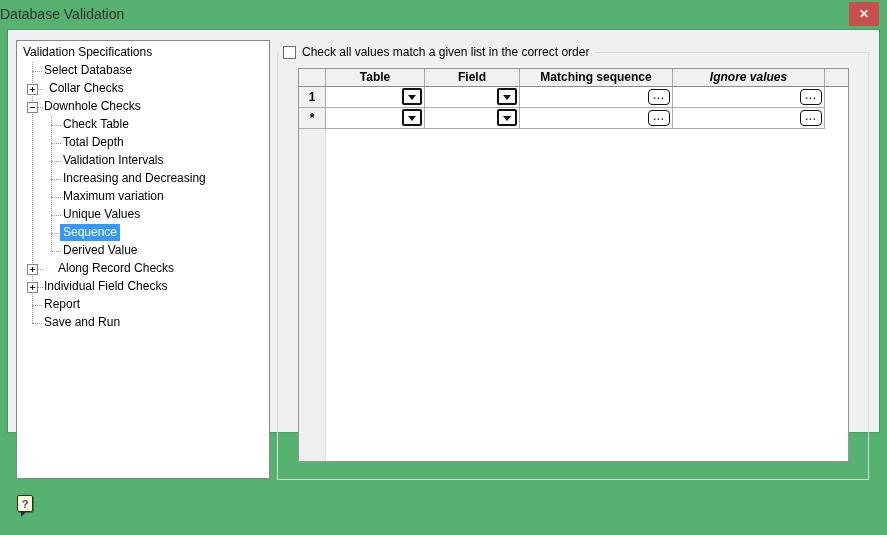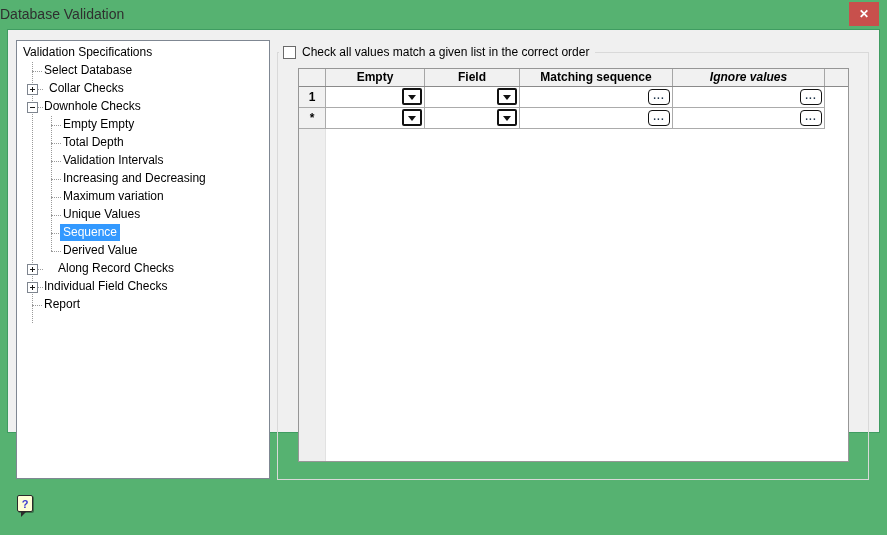--- a/index.html
+++ b/index.html
@@ -112,21 +112,21 @@
         </div>
         <div class="tree-row" style="top: 57px;">
           <div class="hseg" style="left: 21px; width: 5px;"></div>
           <div class="glyph-box">
             <div class="h"></div>
           </div>
           <span class="tree-label" style="left: 24px;">Downhole Checks</span>
         </div>
         <div class="tree-row" style="top: 75px;">
           <div class="hseg" style="left: 34px; width: 10px;"></div>
-          <span class="tree-label" style="left: 43px;">Empty Empty</span>
+          <span class="tree-label" style="left: 43px;">Check Table</span>
         </div>
         <div class="tree-row" style="top: 93px;">
           <div class="hseg" style="left: 34px; width: 10px;"></div>
           <span class="tree-label" style="left: 43px;">Total Depth</span>
         </div>
         <div class="tree-row" style="top: 111px;">
           <div class="hseg" style="left: 34px; width: 10px;"></div>
           <span class="tree-label" style="left: 43px;">Validation Intervals</span>
         </div>
         <div class="tree-row" style="top: 129px; padding-left: 40px;">
@@ -161,35 +161,39 @@
           <div class="hseg" style="left: 21px; width: 5px;"></div>
           <div class="glyph-box">
             <div class="h"></div>
             <div class="v"></div>
           </div>
           <span class="tree-label" style="left: 24px;">Individual Field Checks</span>
         </div>
         <div class="tree-row" style="top: 255px;">
           <div class="hseg" style="left: 15px; width: 10px;"></div>
           <span class="tree-label" style="left: 24px;">Report</span>
+        </div>
+        <div class="tree-row" style="top: 273px;">
+          <div class="hseg" style="left: 15px; width: 10px;"></div>
+          <span class="tree-label" style="left: 24px;">Save and Run</span>
         </div>
       </div>
 
     <div class="group-box"></div>
 
     <div class="caption">
       <div class="checkbox"></div>
       <span class="caption-label">Check all values match a given list in the correct order</span>
     </div>
 
     <div class="grid">
       <div class="rowhdr-strip"></div>
       <div class="grid-header">
           <div class="hcell" style="width: 27px;"></div>
-          <div class="hcell" style="width: 99px;">Empty</div>
+          <div class="hcell" style="width: 99px;">Table</div>
           <div class="hcell" style="width: 95px;">Field</div>
           <div class="hcell" style="width: 153px;">Matching sequence</div>
           <div class="hcell" style="width: 152px; font-style: italic;">Ignore values</div>
           <div class="hcell filler"></div>
         </div>
       <div class="grid-body">
           <div class="grid-row">
             <div class="gcell rowhdr" style="width: 27px;">1</div>
             <div class="gcell" style="width: 99px;">
               <div class="dd-btn">

